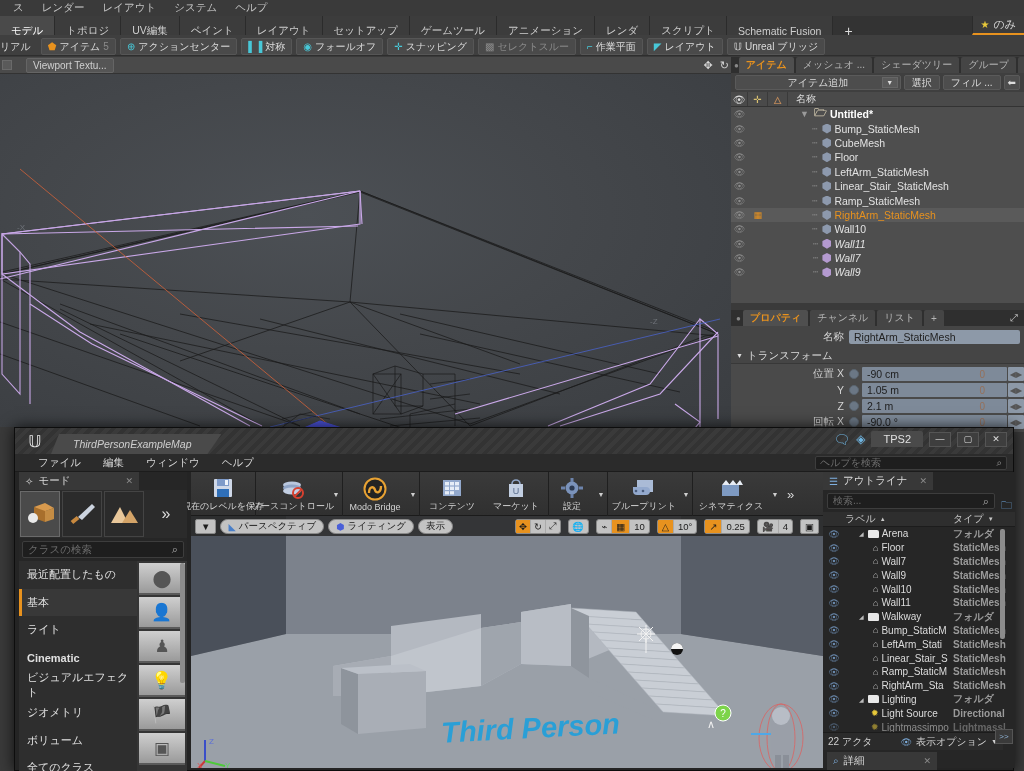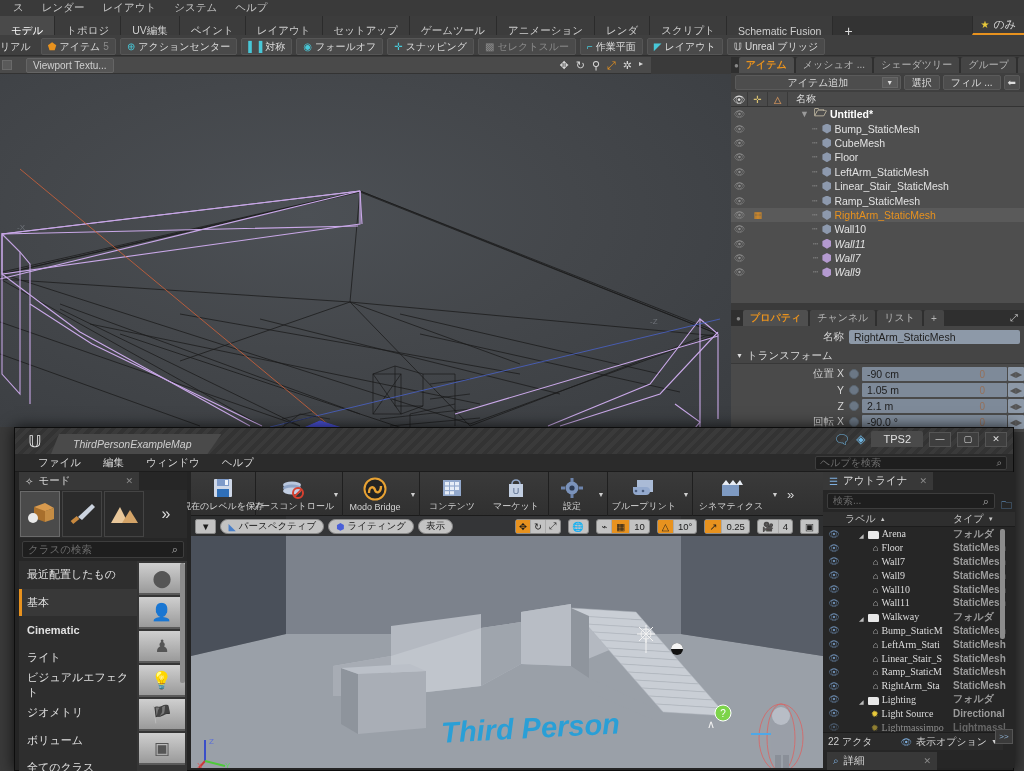--- a/index.html
+++ b/index.html
@@ -32,21 +32,21 @@
       background:#3f3f3f; display:flex; align-items:flex-end; border-bottom:1px solid #2e2e2e;}
   .tbtn { display:flex; align-items:center; gap:3px; height:17px; padding:0 6px;
       background:#4a4a4a; border:1px solid #565656; border-radius:2px; margin-right:4px;
       font-size:10px; color:#dcdcdc; white-space:nowrap;}
   .tbtn.dim { color:#8a8a8a; }
   .tbtn .gl { font-size:10px; line-height:1; }
   .cy { color:#48c8d8; }
   .or { color:#e8921e; }
 
   
-  .vp-head { position:absolute; left:0; top:57px; width:651px; height:17px; background:#4a4a4a;
+  .vp-head { position:absolute; left:0; top:57px; width:795px; height:17px; background:#4a4a4a;
      display:flex; align-items:center; border-bottom:1px solid #333;}
   .vp-head .lbl { background:#555; border:1px solid #656565; border-radius:2px;
      font-size:10px; color:#d0d0d0; padding:1px 6px; margin-left:14px;}
   .vp-head .tools { margin-left:auto; display:flex; gap:7px; padding-right:8px; color:#d6d6d6; font-size:11px;}
 
   
   #vp3d { position:absolute; left:0; top:74px; width:731px; height:353px;
      background: radial-gradient(ellipse at 42% 40%, #4c5055 0%, #44474b 45%, #3a3d41 100%); overflow:hidden;}
   #vp3d svg { position:absolute; left:0; top:0; }
   .axl { fill:#6e7278; font-size:8px; font-family:"Liberation Sans",sans-serif;}
@@ -177,21 +177,21 @@
   
   .ue-out { position:absolute; left:808px; top:44px; width:192px; height:296px; background:#262626;}
   .out-tab { height:18px; background:#383838; display:flex; align-items:center; gap:5px;
      padding:0 6px; width:110px; color:#ddd; font-size:10.5px;}
   .out-search { height:16px; margin:3px 20px 3px 4px; background:#1e1e1e; border:1px solid #3d3d3d;
      border-radius:2px; display:flex; align-items:center; padding:0 5px; color:#6c6c6c; font-size:10px; position:relative;}
   .out-head { height:15px; background:#2e2e2e; display:flex; align-items:center; font-size:10px;
      color:#c8c8c8; border-bottom:1px solid #1c1c1c;}
   .orow { height:13.8px; display:flex; align-items:center; font-size:10px; color:#dcdcdc;}
   .orow .eyei { width:22px; text-align:center; color:#6e8fb5; font-size:9px;}
-  .orow .lblc { flex:1; display:flex; align-items:flex-end; gap:3px; overflow:hidden; white-space:nowrap;font-family:Liberation Serif, serif;}
+  .orow .lblc { flex:1; display:flex; align-items:center; gap:3px; overflow:hidden; white-space:nowrap;}
   .orow .typ { width:62px; color:#9a9a9a; overflow:hidden; white-space:nowrap;font-weight:bold;}
   .folder-ic { display:inline-block; width:11px; height:8px; background:#e8e8e8; border-radius:1px 2px 1px 1px;}
   .tri { font-size:6px; color:#bbb; margin-right:1px;}
   .sm-ic { color:#cfcfcf; font-size:9px;}
   .out-foot { position:absolute; left:0; bottom:18px; width:180px; height:18px; background:#2b2b2b;
      display:flex; align-items:center; padding:0 5px; font-size:10px; color:#d0d0d0; border-top:1px solid #1c1c1c;}
   .details-tab { position:absolute; left:4px; bottom:-2px; width:110px; height:18px; background:#383838;
      display:flex; align-items:center; gap:5px; padding:0 6px; color:#ddd; font-size:10.5px;}
   .rr-btn { position:absolute; right:2px; bottom:24px; width:18px; height:15px; background:#3a3a3a;
      border:1px solid #555; color:#8fb3d6; font-size:8px; display:flex; align-items:center; justify-content:center;}
@@ -742,22 +742,22 @@
       <span class="mode-more">»</span>
     </div>
     <div class="mclass-search">
       <span>クラスの検索</span>
       <span style="margin-left:auto;color:#aaa;font-size:11px;">⌕</span>
     </div>
     <div class="mbody">
       <div class="mlist">
         <div class="mi2">最近配置したもの</div>
         <div class="mi2 active">基本</div>
+        <div class="mi2">ライト</div>
         <div class="mi2" style="font-weight:bold;">Cinematic</div>
-        <div class="mi2">ライト</div>
         <div class="mi2">ビジュアルエフェクト</div>
         <div class="mi2">ジオメトリ</div>
         <div class="mi2">ボリューム</div>
         <div class="mi2">全てのクラス</div>
       </div>
       <div class="mpal">
         <div class="pitem">⬤</div>
         <div class="pitem">👤</div>
         <div class="pitem">♟</div>
         <div class="pitem">💡</div>

